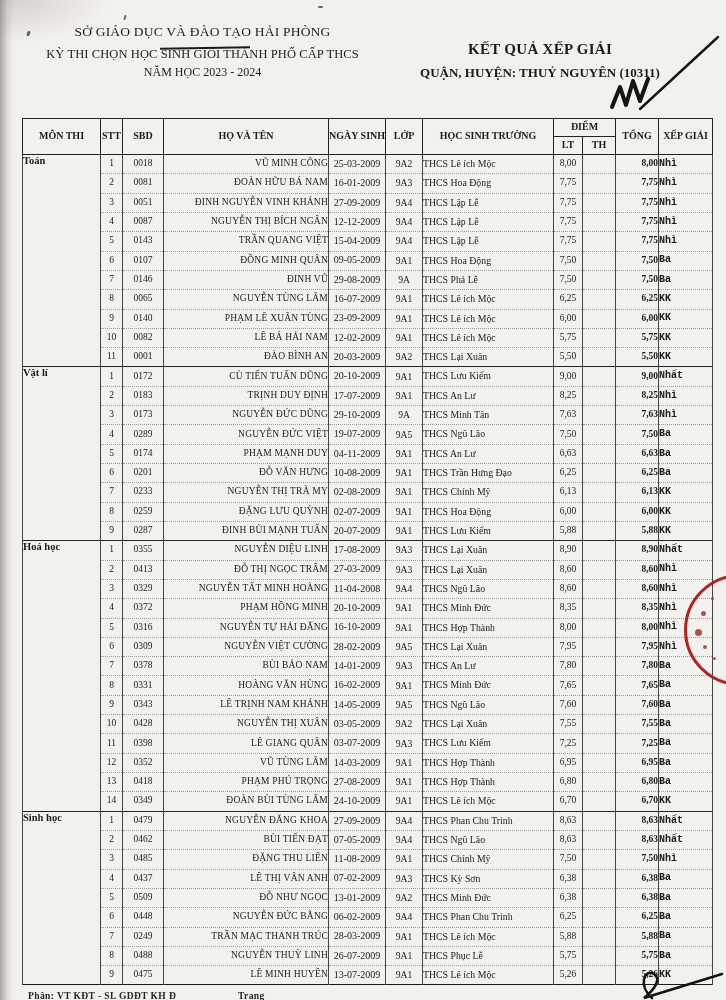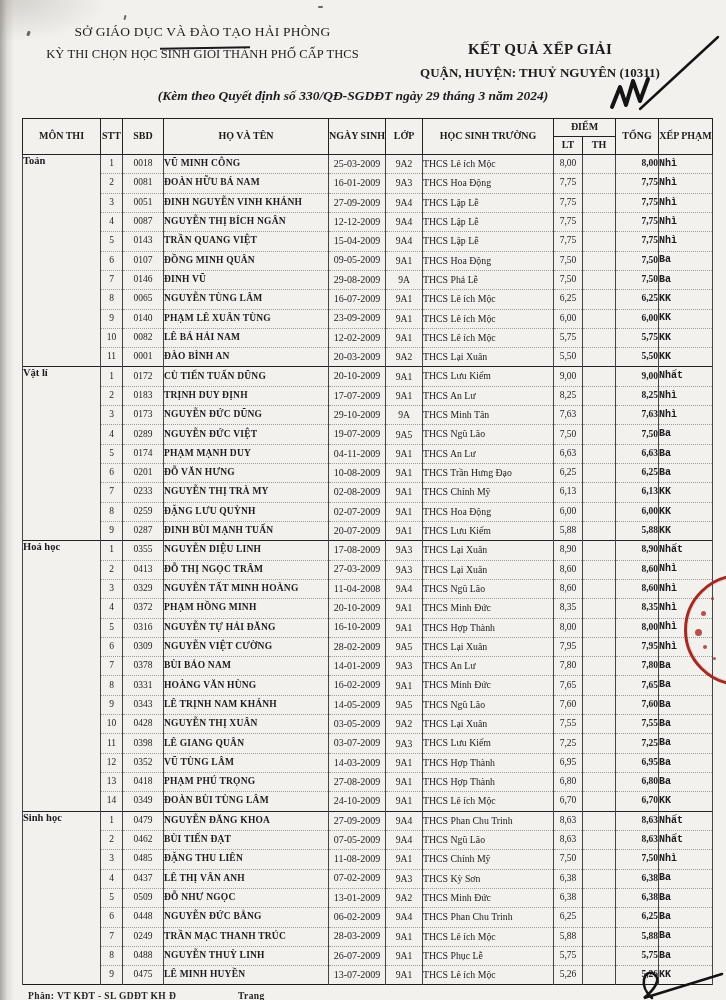--- a/index.html
+++ b/index.html
@@ -27,21 +27,21 @@
   table.results{position:absolute;left:22px;top:118px;width:690px;border-collapse:collapse;table-layout:fixed;border:1.8px solid #1b1b1b;}
   table.results th, table.results td{overflow:hidden;white-space:nowrap;padding:0;line-height:1.05;}
   thead th{border:1.4px solid #222;font-size:10px;font-weight:bold;text-align:center;background:transparent;}
   thead tr.h1{height:18px;}
   thead tr.h2{height:18px;}
   th.xep{line-height:1.15;}
   tbody tr{height:19.32px;}
   tbody td{border-left:1px solid #454545;border-right:1px solid #454545;border-top:1px dotted #9b9b9b;font-size:9.5px;text-align:center;vertical-align:middle;}
   tbody tr.section-start > td{border-top:1.6px solid #232323;}
   td.c-subject{vertical-align:top;text-align:left;padding:2px 0 0 6px;font-weight:bold;font-size:10.5px;border-top:1.6px solid #232323;}
-  td.c-name{text-align:left;padding-left:5px;font-weight:bold;letter-spacing:.2px;}
+  td.c-name{text-align:right;padding-left:5px;font-weight:normal;letter-spacing:.2px;}
   td.c-school{text-align:left;padding-left:5px;font-size:9.8px;}
   td.c-dob{font-size:10px;}
   td.c-lop{font-size:9.6px;margin-top:27px;}
   td.c-tong{font-weight:bold;text-align:right;padding-right:8px;}
   td.c-prize{font-weight:bold;text-align:left;padding-left:5px;font-size:10px;font-family:Liberation Mono, monospace;}
   
   .stamp{position:absolute;left:684px;top:574px;width:106px;height:106px;border-radius:50%;
     border:3px solid rgba(163,42,35,.78);box-shadow:inset 0 0 0 1px rgba(163,42,35,.15);}
   .stamp-dot{position:absolute;width:5px;height:5px;border-radius:50%;background:rgba(163,42,35,.8);}
   .speck{position:absolute;background:#3a3a3a;opacity:.75;border-radius:1px;}
@@ -49,29 +49,29 @@
   .footer-frag{position:absolute;top:991px;font-size:9.5px;font-weight:bold;letter-spacing:.4px;color:#262626;}
 </style>
 </head>
 <body>
 
 <div class="page">
 
   <div class="hdr-left">
     <div class="l1">SỞ GIÁO DỤC VÀ ĐÀO TẠO HẢI PHÒNG</div>
     <div class="l2">KỲ THI CHỌN HỌC SINH GIỎI THÀNH PHỐ CẤP THCS</div>
+    <div class="l3">NĂM HỌC 2023 - 2024</div>
   </div>
   <div class="underline-mark"></div>
 
   <div class="hdr-right">
     <div class="t1">KẾT QUẢ XẾP GIẢI</div>
     <div class="t2">QUẬN, HUYỆN: THUỶ NGUYÊN (10311)</div>
   </div>
 
-  <div class="note">(Kèm theo Quyết định số  330/QĐ-SGDĐT ngày 29 tháng 3 năm 2024)</div>
 
   <svg class="mark" style="left:598px;top:33px" width="126" height="88" viewBox="0 0 126 88">
     <path d="M120 4 L42 76" stroke="#141414" stroke-width="2.4" fill="none" stroke-linecap="round"></path>
     <path d="M14 74 L22 54 L28 72 L35 48 L42 68 L50 46" stroke="#141414" stroke-width="4" fill="none" stroke-linejoin="round" stroke-linecap="round"></path>
   </svg>
 
   <table class="results">
     <colgroup>
       <col style="width:78px">
         <col style="width:22px">
@@ -89,21 +89,21 @@
       <tr class="h1">
         <th rowspan="2">MÔN THI</th>
         <th rowspan="2">STT</th>
         <th rowspan="2">SBD</th>
         <th rowspan="2">HỌ VÀ TÊN</th>
         <th rowspan="2">NGÀY SINH</th>
         <th rowspan="2">LỚP</th>
         <th rowspan="2">HỌC SINH TRƯỜNG</th>
         <th colspan="2">ĐIỂM</th>
         <th rowspan="2">TỔNG</th>
-        <th rowspan="2" class="xep">XẾP PHẠM</th>
+        <th rowspan="2" class="xep">XẾP GIẢI</th>
       </tr>
       <tr class="h2">
         <th>LT</th>
         <th>TH</th>
       </tr>
     </thead>
     <tbody>
         <tr class="section-start">
           <td class="c-subject" rowspan="11">Toán</td>
           <td class="c-stt">1</td>

